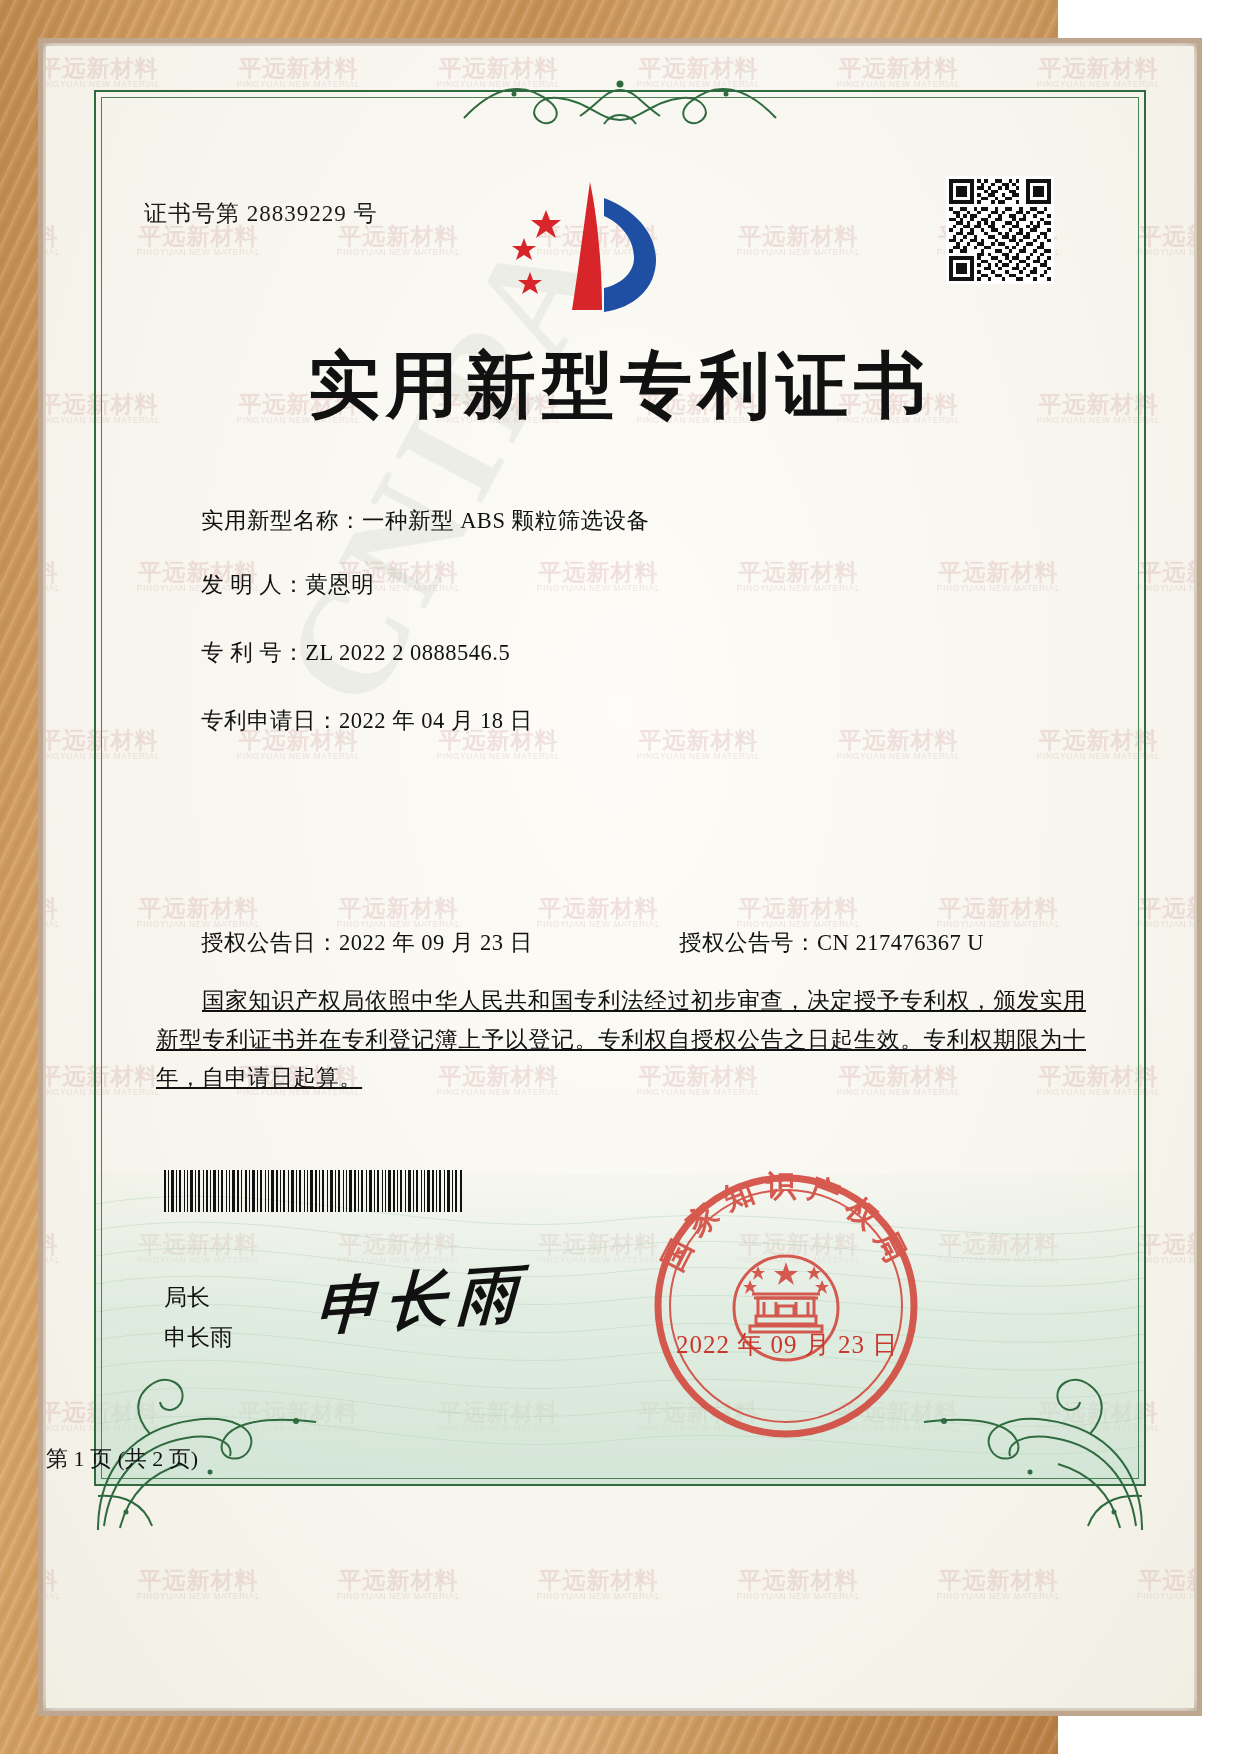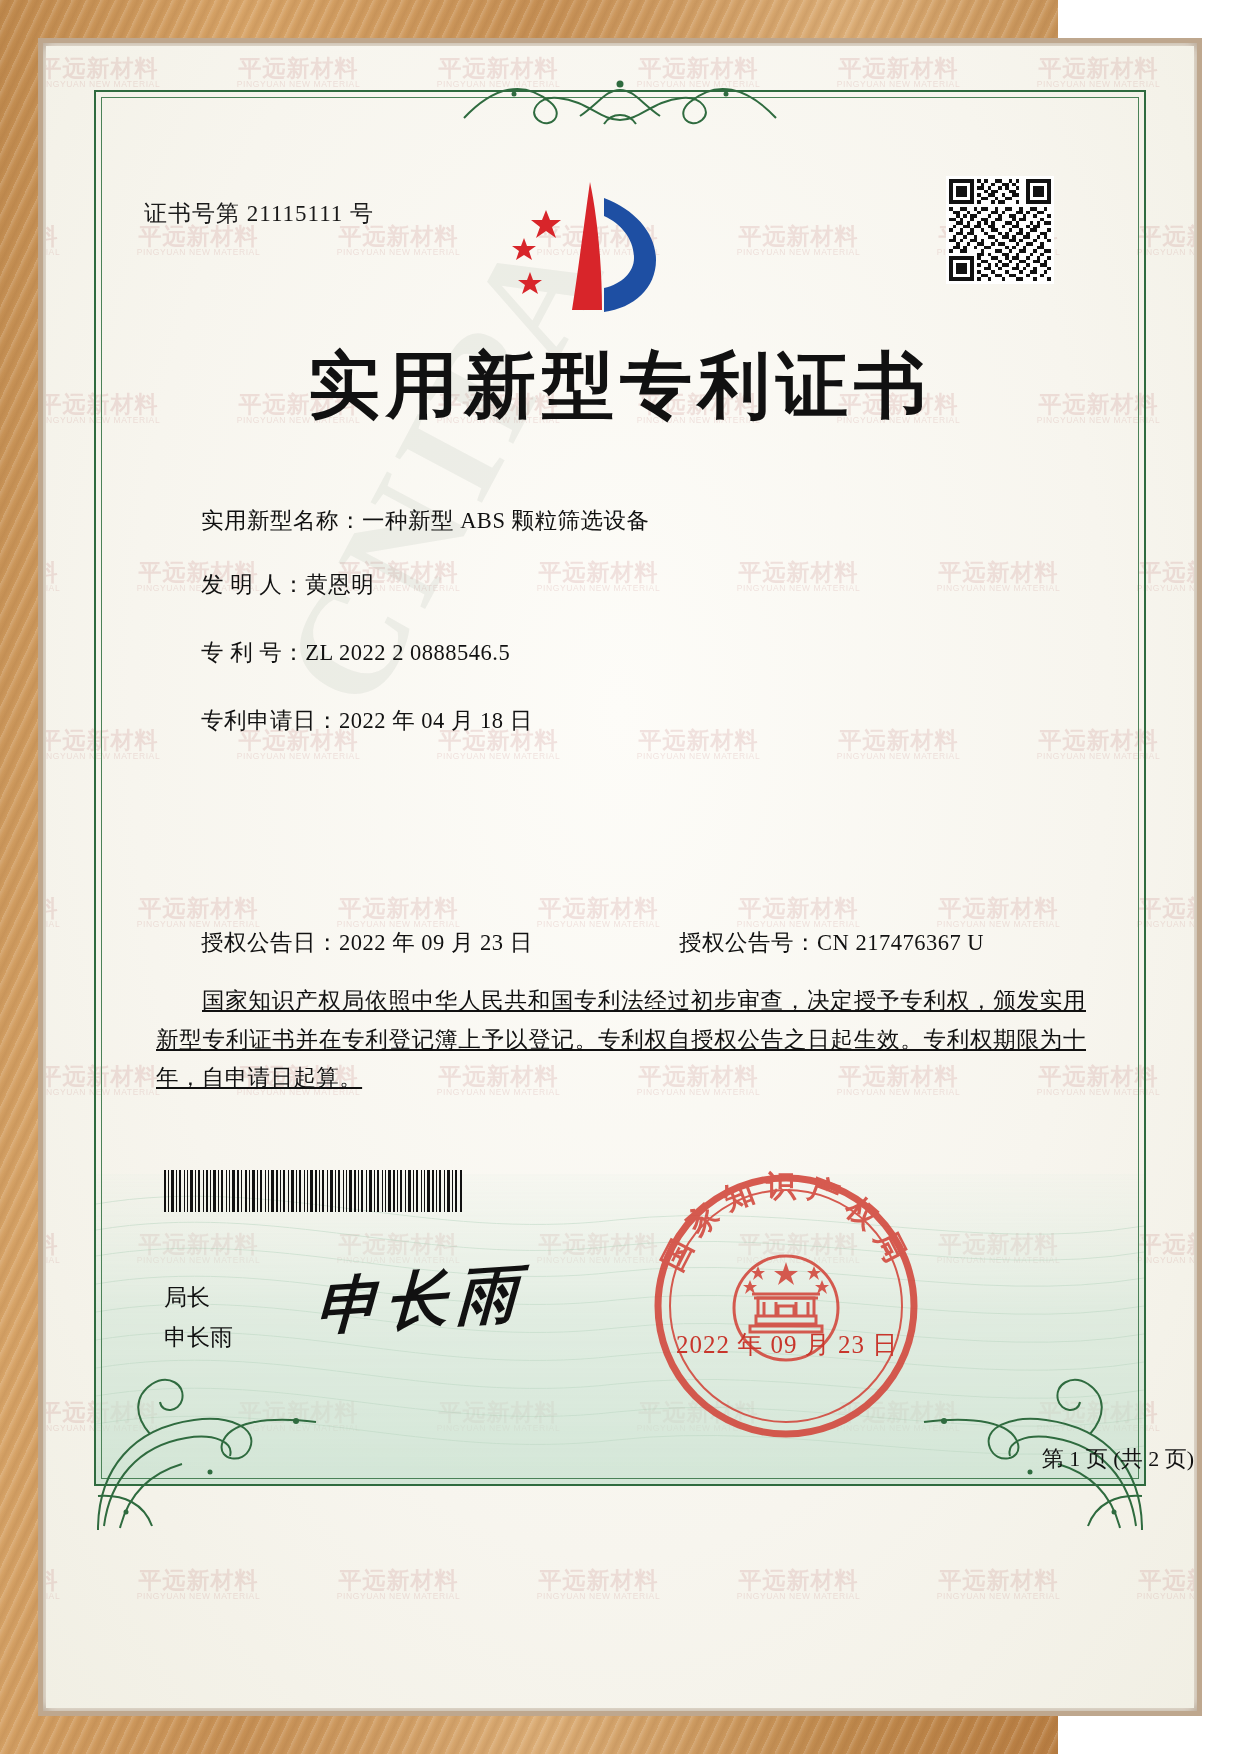--- a/index.html
+++ b/index.html
@@ -253,21 +253,21 @@
     color: #c8362c;
     font-size: 25px;
     letter-spacing: 1px;
     font-family: "Liberation Serif", serif;
   }
 
   #page-no {
     position: absolute;
     left: 0; top: 1398px;
     width: 1148px;
-    text-align: right;
+    text-align: left;
     font-size: 22px;
     color: #111;
     z-index: 6;
   }
 
   #footer-note {
     position: absolute;
     left: 0; top: 1512px;
     width: 1148px;
     text-align: center;
@@ -611,21 +611,21 @@
       </g>
       <g fill="#2f6b3f">
         <circle cx="24" cy="45" r="3"></circle>
         <circle cx="110" cy="96" r="2.5"></circle>
         <circle cx="194" cy="136" r="2.5"></circle>
       </g>
     </svg>
 
     <div id="content">
 
-      <div id="cert-no">证书号第 21115111 号</div>
+      <div id="cert-no">证书号第 28839229 号</div>
 
       <svg id="logo" viewBox="0 0 200 150">
         <g>
 
           <path d="M104,6 C98,48 92,96 86,134 L116,134 C116,92 112,44 104,6 Z" fill="#d8252a"></path>
 
           <path d="M118,22 C150,34 170,58 170,84 C170,112 148,132 118,136 L118,112 C136,108 148,96 148,82 C148,64 136,48 118,40 Z" fill="#1e4fa3"></path>
 
           <g fill="#d8252a">
             <polygon points="60,34 64,44 75,44 66,51 70,62 60,55 50,62 54,51 45,44 56,44"></polygon>

